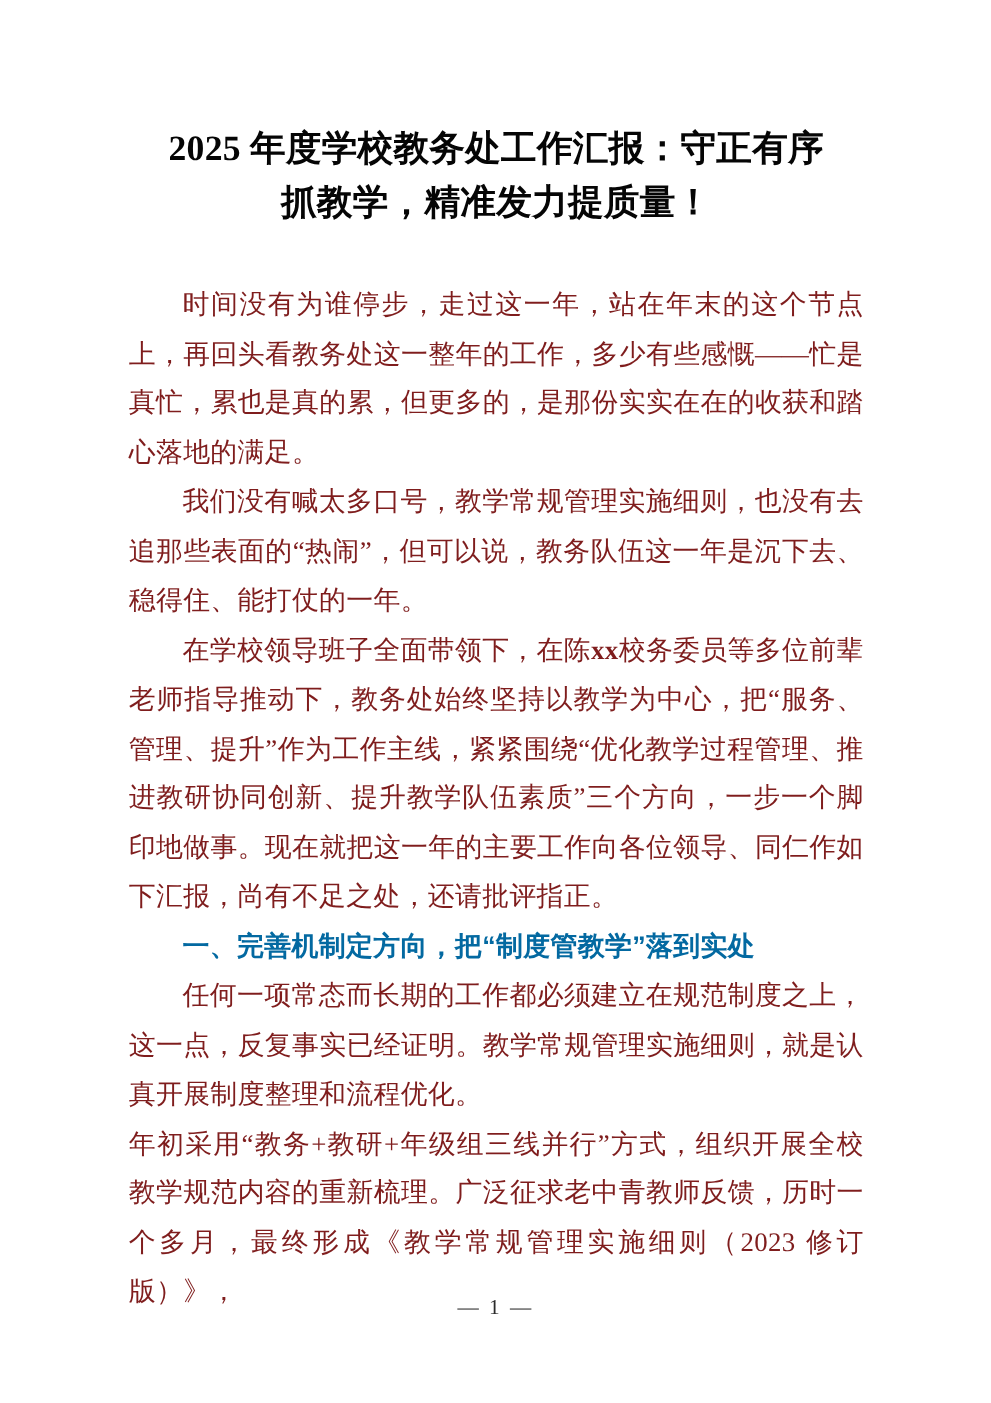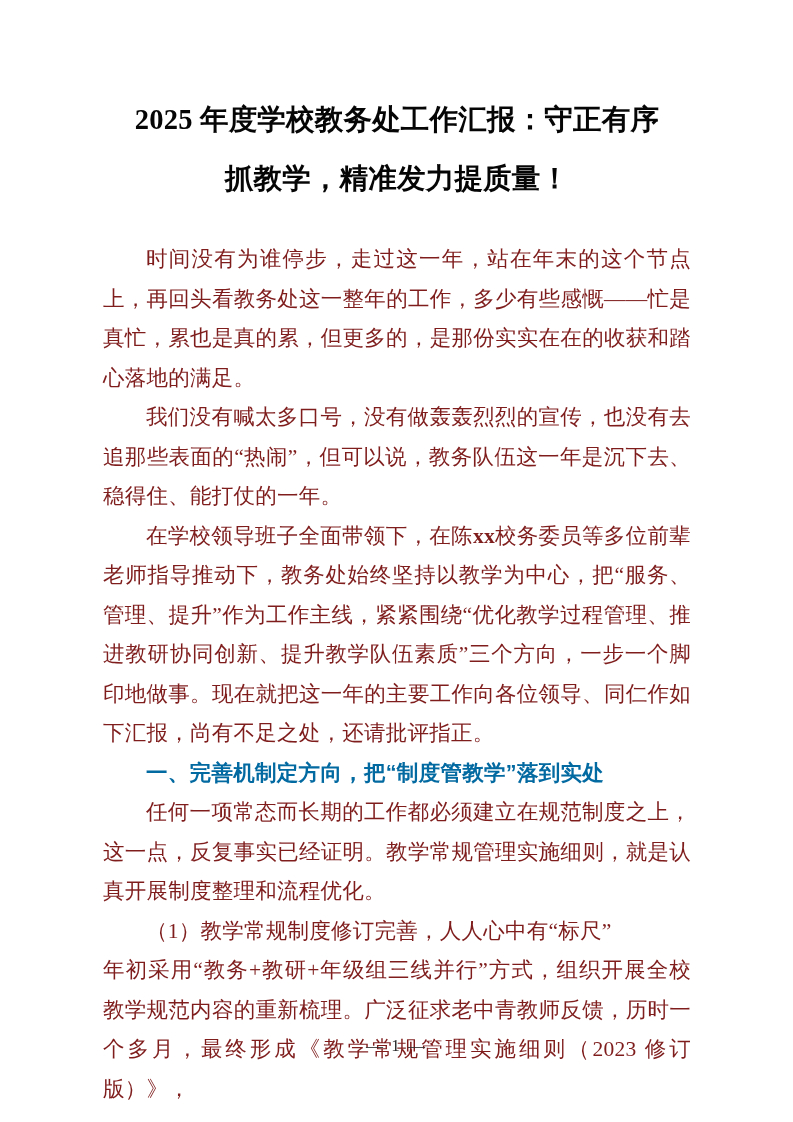--- a/index.html
+++ b/index.html
@@ -40,21 +40,20 @@
     font-size: 28.5px;
     line-height: 43px;
     text-align: center;
     letter-spacing: 0.2px;
     color: #050505;
     margin: 0 0 0 0;
     padding: 0 6px;
   }
   .doc-title .tl2 {
     display: block;
-    margin-top: 16px;
   }
 
   
   .body-block {
     margin-top: 40px;
   }
 
   p.para {
     font-family: "Liberation Serif", "DejaVu Serif", serif;
     font-size: 21.5px;
@@ -111,29 +110,28 @@
 
     <h1 class="doc-title">
       <span class="tl1">2025 年度学校教务处工作汇报：守正有序</span>
       <span class="tl2">抓教学，精准发力提质量！</span>
     </h1>
 
     <div class="body-block">
 
       <p class="para">时间没有为谁停步，走过这一年，站在年末的这个节点上，再回头看教务处这一整年的工作，多少有些感慨——忙是真忙，累也是真的累，但更多的，是那份实实在在的收获和踏心落地的满足。</p>
 
-      <p class="para">我们没有喊太多口号，没有做轰轰烈烈的宣传，也没有去追那些表面的“热闹”，但可以说，教务队伍这一年是沉下去、稳得住、能打仗的一年。</p>
+      <p class="para">我们没有喊太多口号，教学常规管理实施细则，也没有去追那些表面的“热闹”，但可以说，教务队伍这一年是沉下去、稳得住、能打仗的一年。</p>
 
       <p class="para"><span>在学校领导班子全面带领下，在陈</span><span class="b-latin">xx</span><span>校务委员等多位前辈老师指导推动下，教务处始终坚持以教学为中心，把“服务、管理、提升”作为工作主线，紧紧围绕“优化教学过程管理、推进教研协同创新、提升教学队伍素质”三个方向，一步一个脚印地做事。现在就把这一年的主要工作向各位领导、同仁作如下汇报，尚有不足之处，还请批评指正。</span></p>
 
       <h2 class="section-heading">一、完善机制定方向，把“制度管教学”落到实处</h2>
 
       <p class="para">任何一项常态而长期的工作都必须建立在规范制度之上，这一点，反复事实已经证明。教学常规管理实施细则，就是认真开展制度整理和流程优化。</p>
 
-      <p class="para">（1）教学常规制度修订完善，人人心中有“标尺”</p>
 
       <p class="para noindent">年初采用“教务+教研+年级组三线并行”方式，组织开展全校教学规范内容的重新梳理。广泛征求老中青教师反馈，历时一个多月，最终形成《教学常规管理实施细则（2023 修订版）》，</p>
 
     </div>
   </div>
 
   <div class="page-footer">— 1 —</div>
 
 </div>
 

